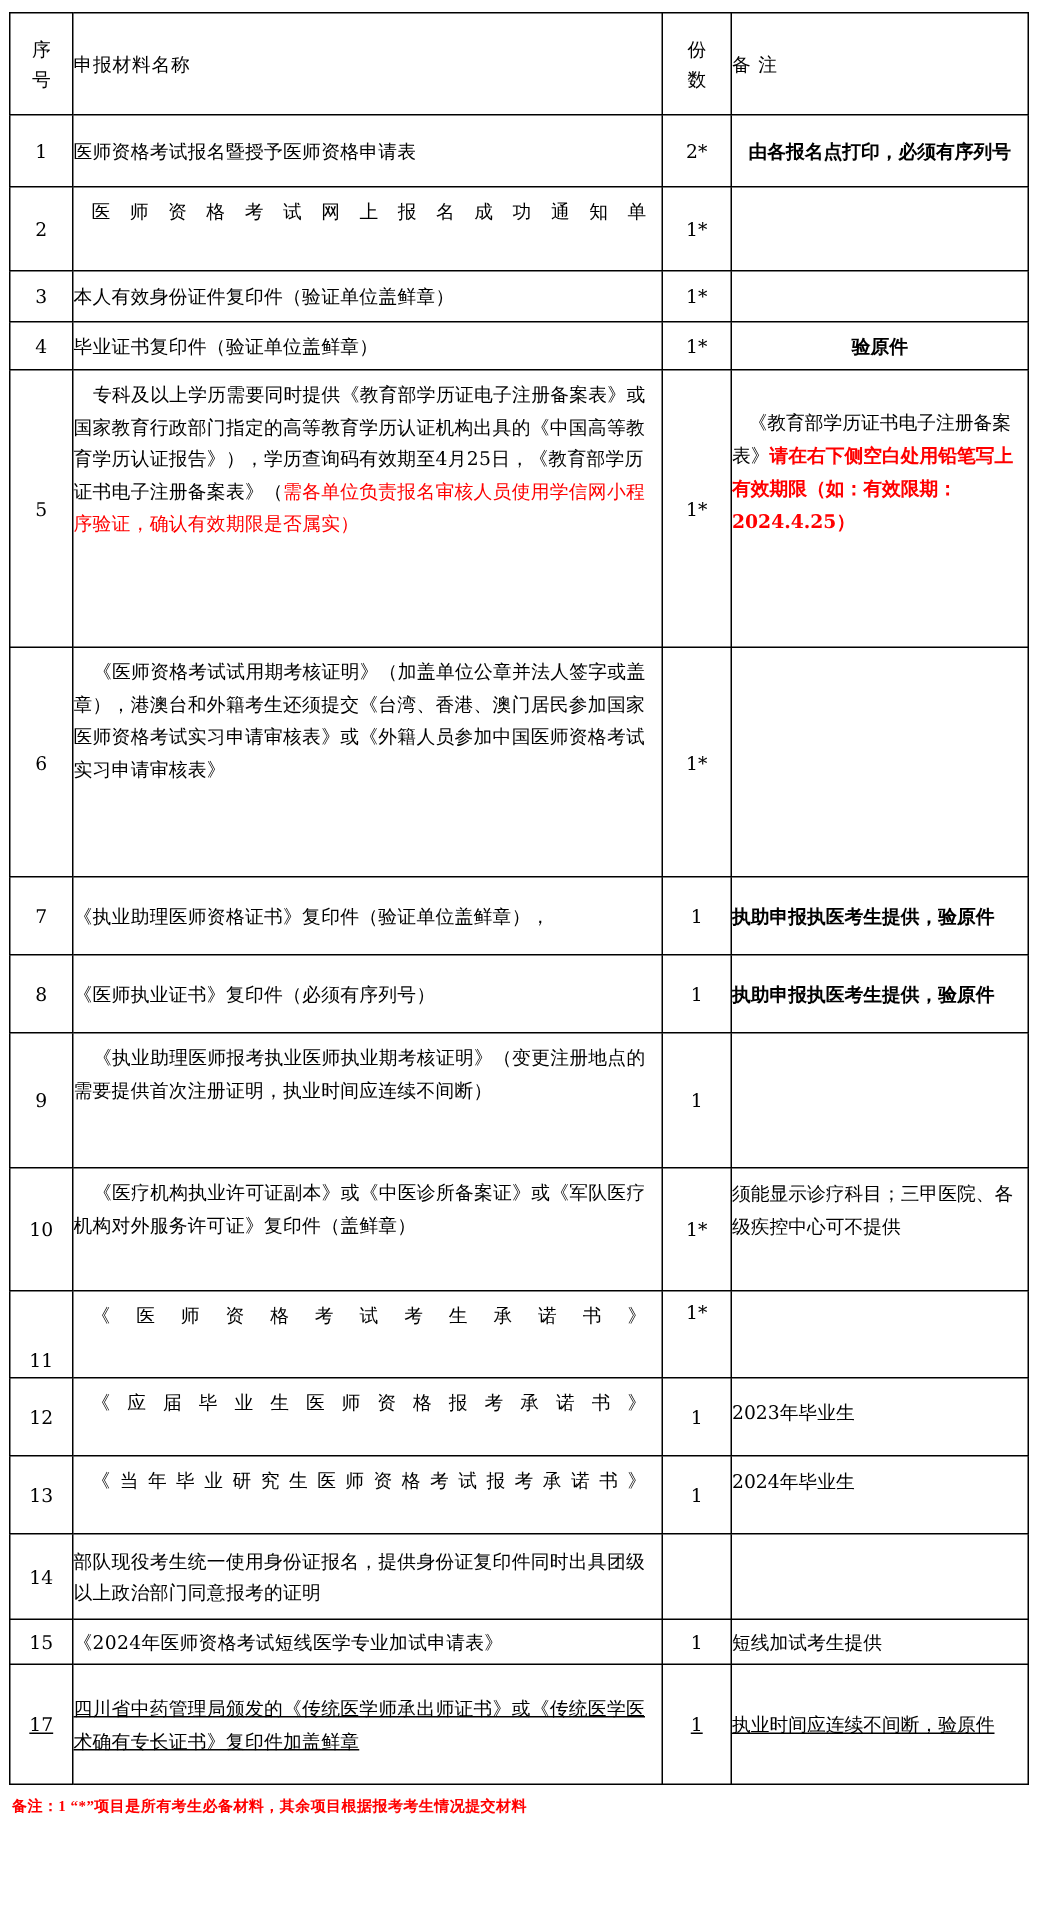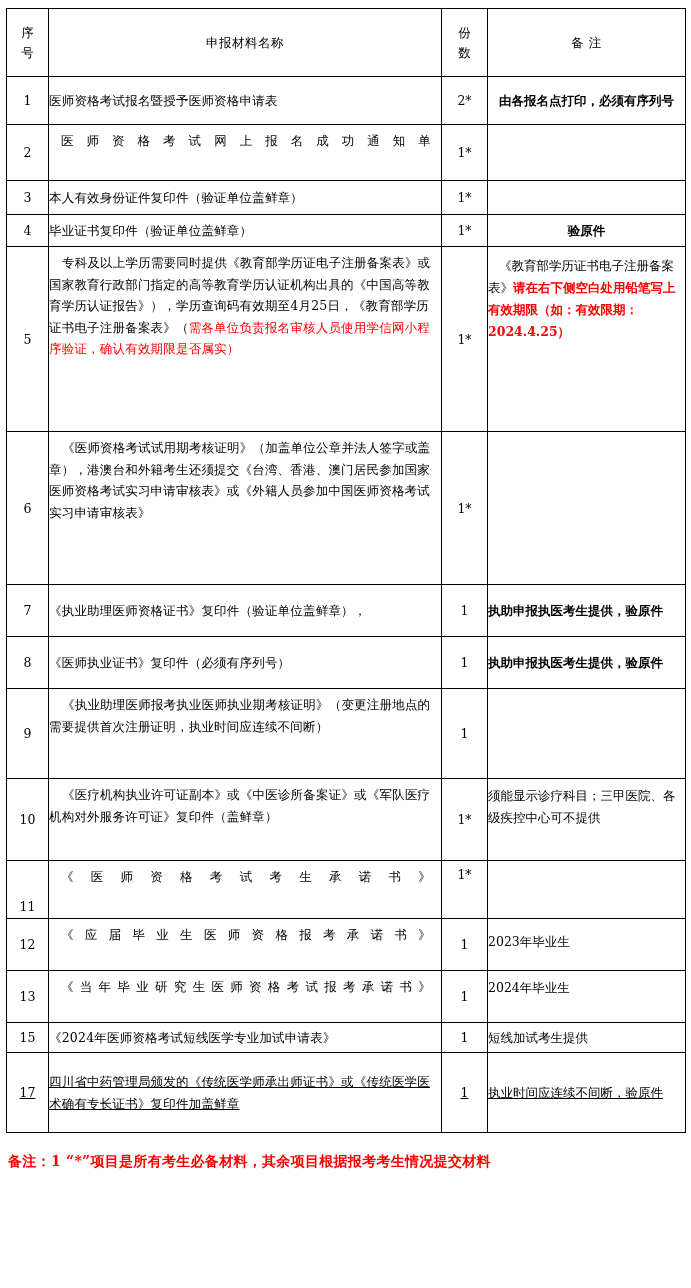--- a/index.html
+++ b/index.html
@@ -35,21 +35,21 @@
     border: 1px solid #000;
     vertical-align: middle;
     padding: 0;
     font-size: 12.5px;
     color: #000;
     font-weight: normal;
   }
 
   
   .hdr-cell {
-    text-align: center;
+    text-align: left;
     font-weight: bold;
     font-size: 15px;
     line-height: 1.55;
     letter-spacing: 0.5px;
     padding: 5px 2px;
   }
   .hdr-seq {
     text-align: center;
     font-weight: bold;
     font-size: 15px;
@@ -107,29 +107,30 @@
     font-weight: bold;
     margin-top: 25px;
   }
   .note.topalign { vertical-align: top; padding-top: 6px; }
   .note.bold { font-weight: bold; margin-top: 44px; }
 
   .red { color: #ff0000; }
   .rb  { color: #ff0000; font-weight: bold; }
 
   .footnote {
-    margin-top: 18px;
-    font-size: 14px;
+    margin-top: 7px;
+    font-size: 10px;
     color: #ff0000;
     font-weight: bold;
     letter-spacing: 0.3px;
     line-height: 1.5;
     padding-left: 2px;
     white-space: nowrap;
     overflow: hidden;
+    font-family: Liberation Serif, serif;
   }
 </style>
 </head>
 <body>
 
 <div class="page">
 
   <table class="matlist">
     <colgroup>
       <col class="c-seq">
@@ -179,21 +180,21 @@
         <td class="count">1*</td>
         <td class="note center">验原件</td>
       </tr>
 
       <tr style="height:185px;">
         <td class="seq">5</td>
         <td class="name indent topalign">
           <span>专科及以上学历需要同时提供《教育部学历证电子注册备案表》或国家教育行政部门指定的高等教育学历认证机构出具的《中国高等教育学历认证报告》），学历查询码有效期至4月25日，《教育部学历证书电子注册备案表》（</span><span class="red">需各单位负责报名审核人员使用学信网小程序验证，确认有效期限是否属实）</span>
         </td>
         <td class="count">1*</td>
-        <td class="note topalign" style="text-indent:11px;padding-top:8px;">
+        <td class="note topalign" style="text-indent:11px;padding-top:24px;">
           <span>《教育部学历证书电子注册备案表》</span><span class="rb">请在右下侧空白处用铅笔写上有效期限（如：有效限期：2024.4.25）</span>
         </td>
       </tr>
 
       <tr style="height:153px;">
         <td class="seq">6</td>
         <td class="name indent topalign">《医师资格考试试用期考核证明》（加盖单位公章并法人签字或盖章），港澳台和外籍考生还须提交《台湾、香港、澳门居民参加国家医师资格考试实习申请审核表》或《外籍人员参加中国医师资格考试实习申请审核表》</td>
         <td class="count">1*</td>
         <td class="note"></td>
       </tr>
@@ -240,20 +241,26 @@
         <td class="note topalign" style="padding-top:12px;">2023年毕业生</td>
       </tr>
 
       <tr style="height:52px;">
         <td class="seq">13</td>
         <td class="name spread">《当年毕业研究生医师资格考试报考承诺书》</td>
         <td class="count">1</td>
         <td class="note topalign" style="padding-top:6px;">2024年毕业生</td>
       </tr>
 
+      <tr style="height:57px;">
+        <td class="seq">14</td>
+        <td class="name">部队现役考生统一使用身份证报名，提供身份证复印件同时出具团级以上政治部门同意报考的证明</td>
+        <td class="count"></td>
+        <td class="note"></td>
+      </tr>
 
       <tr style="height:30px;">
         <td class="seq">15</td>
         <td class="name">《2024年医师资格考试短线医学专业加试申请表》</td>
         <td class="count">1</td>
         <td class="note">短线加试考生提供</td>
       </tr>
 
 
       <tr style="height:80px;text-decoration:underline;">

